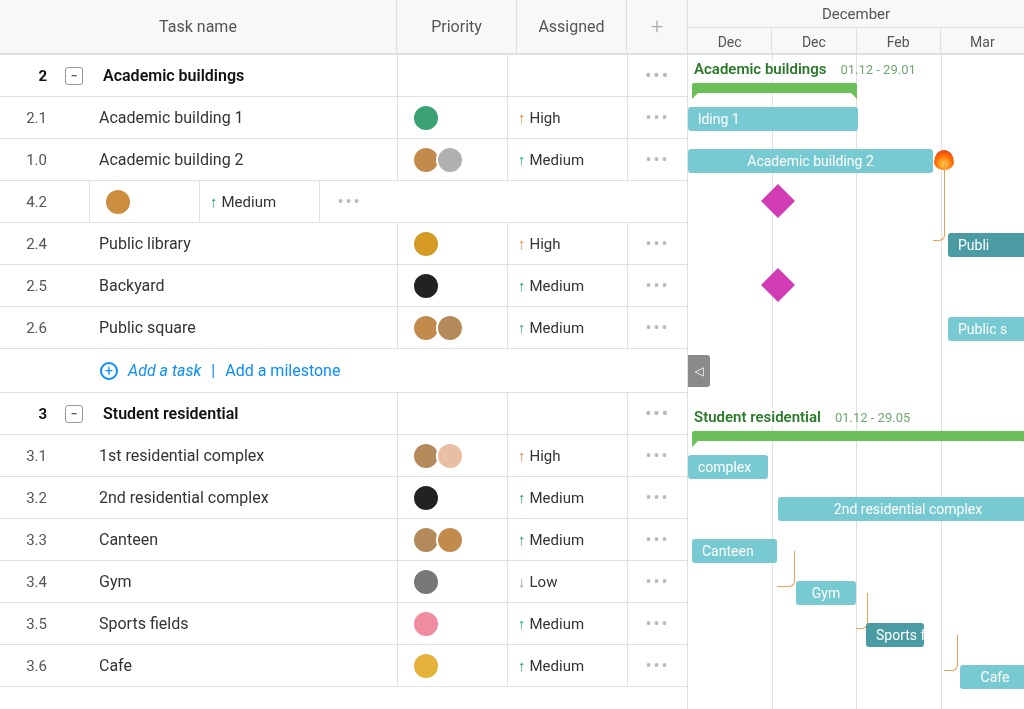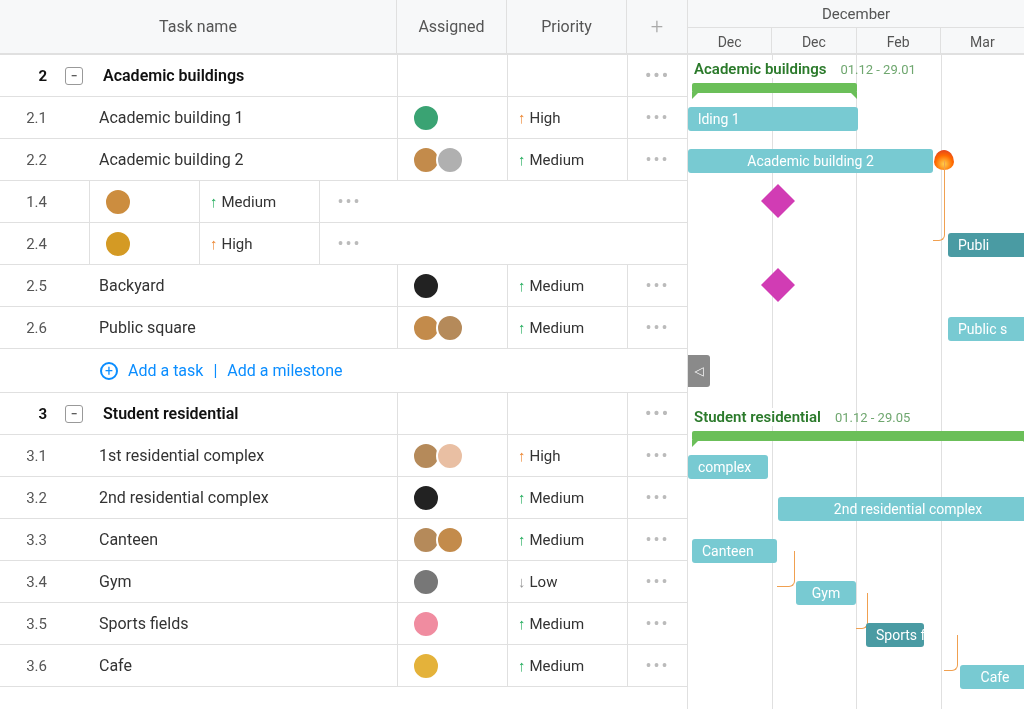--- a/index.html
+++ b/index.html
@@ -72,22 +72,22 @@
   .fire{width:20px;height:20px;background:radial-gradient(circle at 50% 70%,#ffd24d 0%,#ff6a00 50%,#d32f2f 100%);border-radius:50% 50% 50% 50%/60% 60% 40% 40%;display:inline-block;}
 </style>
 </head>
 <body>
 
 <div class="app">
 
   <div class="grid">
     <div class="grid-header">
       <div class="hcell col-task">Task name</div>
+      <div class="hcell col-priority">Priority</div>
       <div class="hcell col-assigned">Assigned</div>
-      <div class="hcell col-priority">Priority</div>
       <div class="hcell col-add">
           <span class="plus-icon">+</span>
         </div>
     </div>
 
     <div class="grid-body">
 
       <div class="row group">
         <div class="cell c-num">2</div>
         <div class="cell c-col">
@@ -107,50 +107,51 @@
             <span class="avatar" style="background:#3aa373"></span>
           </div>
         <div class="cell c-priority">
             <span class="arrow-up high">↑</span>
             <span>High</span>
           </div>
         <div class="cell c-dots">•••</div>
       </div>
 
       <div class="row">
-        <div class="cell c-num">2.2</div>
+        <div class="cell c-num">1.0</div>
         <div class="cell c-col"></div>
         <div class="cell c-name">Academic building 2</div>
         <div class="cell c-assigned">
             <span class="avatar" style="background:#c38b4b"></span>
             <span class="avatar" style="background:#b0b0b0"></span>
           </div>
         <div class="cell c-priority">
             <span class="arrow-up medium">↑</span>
             <span>Medium</span>
           </div>
         <div class="cell c-dots">•••</div>
       </div>
 
       <div class="row">
-        <div class="cell c-num">1.4</div>
+        <div class="cell c-num">4.2</div>
         <div class="cell c-col"></div>
         <div class="cell c-assigned">
             <span class="avatar" style="background:#cc8d3f"></span>
           </div>
         <div class="cell c-priority">
             <span class="arrow-up medium">↑</span>
             <span>Medium</span>
           </div>
         <div class="cell c-dots">•••</div>
       </div>
 
       <div class="row">
         <div class="cell c-num">2.4</div>
         <div class="cell c-col"></div>
+        <div class="cell c-name">Public library</div>
         <div class="cell c-assigned">
             <span class="avatar" style="background:#d49a24"></span>
           </div>
         <div class="cell c-priority">
             <span class="arrow-up high">↑</span>
             <span>High</span>
           </div>
         <div class="cell c-dots">•••</div>
       </div>
 
@@ -180,21 +181,21 @@
             <span class="arrow-up medium">↑</span>
             <span>Medium</span>
           </div>
         <div class="cell c-dots">•••</div>
       </div>
 
       <div class="add-row">
         <div class="spacer"></div>
         <div class="links">
           <span class="plus-circle">+</span>
-          <a href="#" style="color:var(--link);text-decoration:none;">Add a task</a>
+          <a href="#" style="color:var(--link);text-decoration:none;font-style:italic;">Add a task</a>
           <span style="color:var(--link);">|</span>
           <a href="#" style="color:var(--link);text-decoration:none;">Add a milestone</a>
         </div>
       </div>
 
       <div class="row group">
         <div class="cell c-num">3</div>
         <div class="cell c-col">
             <div class="collapse-box">−</div>
           </div>

